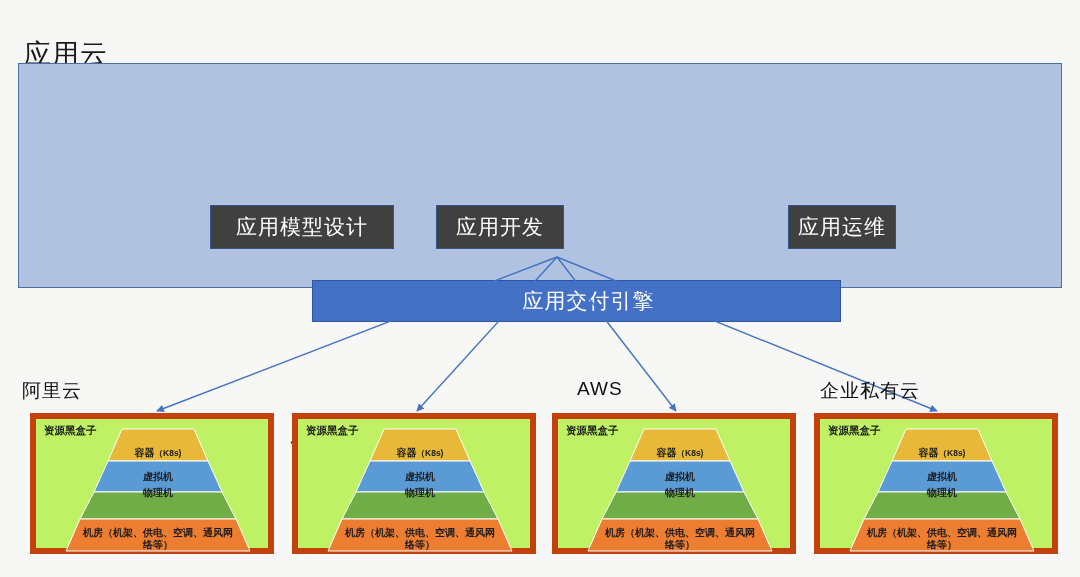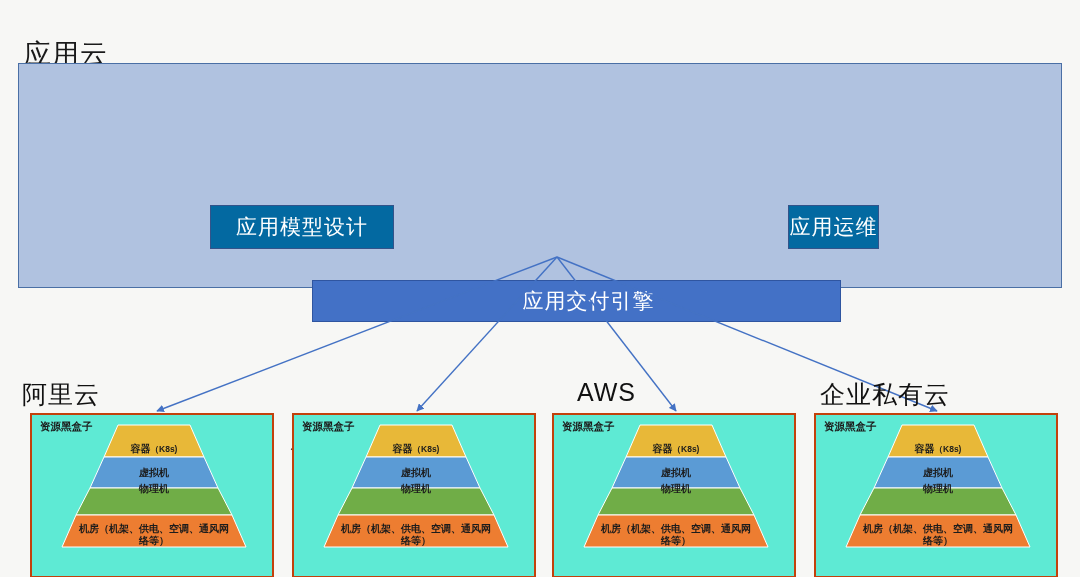--- a/index.html
+++ b/index.html
@@ -14,54 +14,54 @@
   #page-title{
     position:absolute;left:24px;top:36px;
     font-size:27px;color:#1a1a1a;letter-spacing:1px;white-space:nowrap;
   }
   #cloud-panel{
     position:absolute;left:18px;top:63px;width:1044px;height:225px;
     background:#b0c2e0;border:1px solid #4a6fa5;box-sizing:border-box;
   }
   .capability-btn{
     position:absolute;height:44px;
-    background:#0369a1;border:1px solid #33538a;box-sizing:border-box;
+    background:#404040;border:1px solid #33538a;box-sizing:border-box;
     color:#ffffff;font-size:21px;
     display:flex;align-items:center;justify-content:center;
     letter-spacing:1px;white-space:nowrap;
   }
   #btn-0{left:191px;top:141px;width:184px;}
   #btn-1{left:417px;top:141px;width:128px;}
   #btn-2{left:600px;top:141px;width:115px;}
-  #btn-3{left:769px;top:141px;width:91px;}
+  #btn-3{left:769px;top:141px;width:108px;}
 
   #delivery-engine{
     position:absolute;left:293px;top:216px;width:529px;height:42px;
     background:#4371c6;border:1px solid #2f55a0;box-sizing:border-box;
     color:#ffffff;font-size:21px;letter-spacing:1px;
     display:flex;align-items:center;justify-content:center;white-space:nowrap;padding-left:24px;
   }
 
   
   #arrow-layer{position:absolute;left:0;top:0;width:1080px;height:577px;pointer-events:none;}
 
   
   .provider-label{
     position:absolute;top:378px;
-    font-size:25px;color:#111111;letter-spacing:1px;white-space:nowrap;
+    font-size:19px;color:#111111;letter-spacing:1px;white-space:nowrap;
   }
   #lbl-0{left:22px;}
   #lbl-1{left:290px;margin-top:45px;}
   #lbl-2{left:557px;margin-left:20px;}
   #lbl-3{left:820px;}
 
   
   .stack-card{
-    position:absolute;top:413px;width:244px;height:165px;
-    background:#5eead4;border:2px solid #c2410c;box-sizing:border-box;
+    position:absolute;top:413px;width:244px;height:141px;
+    background:#bef264;border:6px solid #c2410c;box-sizing:border-box;
   }
   #card-0{left:30px;}
   #card-1{left:292px;}
   #card-2{left:552px;}
   #card-3{left:814px;}
 
   .blackbox-label{
     position:absolute;left:8px;top:5px;
     font-size:10.5px;color:#1c1c1c;font-weight:bold;white-space:nowrap;
   }
@@ -80,20 +80,21 @@
   #t3-wrap{top:108px;}
   .t3 span{display:block;}
 </style>
 </head>
 <body>
 
 <div id="page-title">应用云</div>
 
 <div id="cloud-panel">
   <div class="capability-btn" id="btn-0">应用模型设计</div>
+  <div class="capability-btn" id="btn-1">应用开发</div>
   <div class="capability-btn" id="btn-3">应用运维</div>
   <div id="delivery-engine">应用交付引擎</div>
 </div>
 
 <svg id="arrow-layer" viewBox="0 0 1080 577">
   <defs>
     <marker id="ah" viewBox="0 0 10 10" refX="9" refY="5" markerWidth="5.5" markerHeight="5.5" orient="auto-start-reverse">
       <path d="M 0 0 L 10 5 L 0 10 z" fill="#4472c4"></path>
     </marker>
   </defs>

